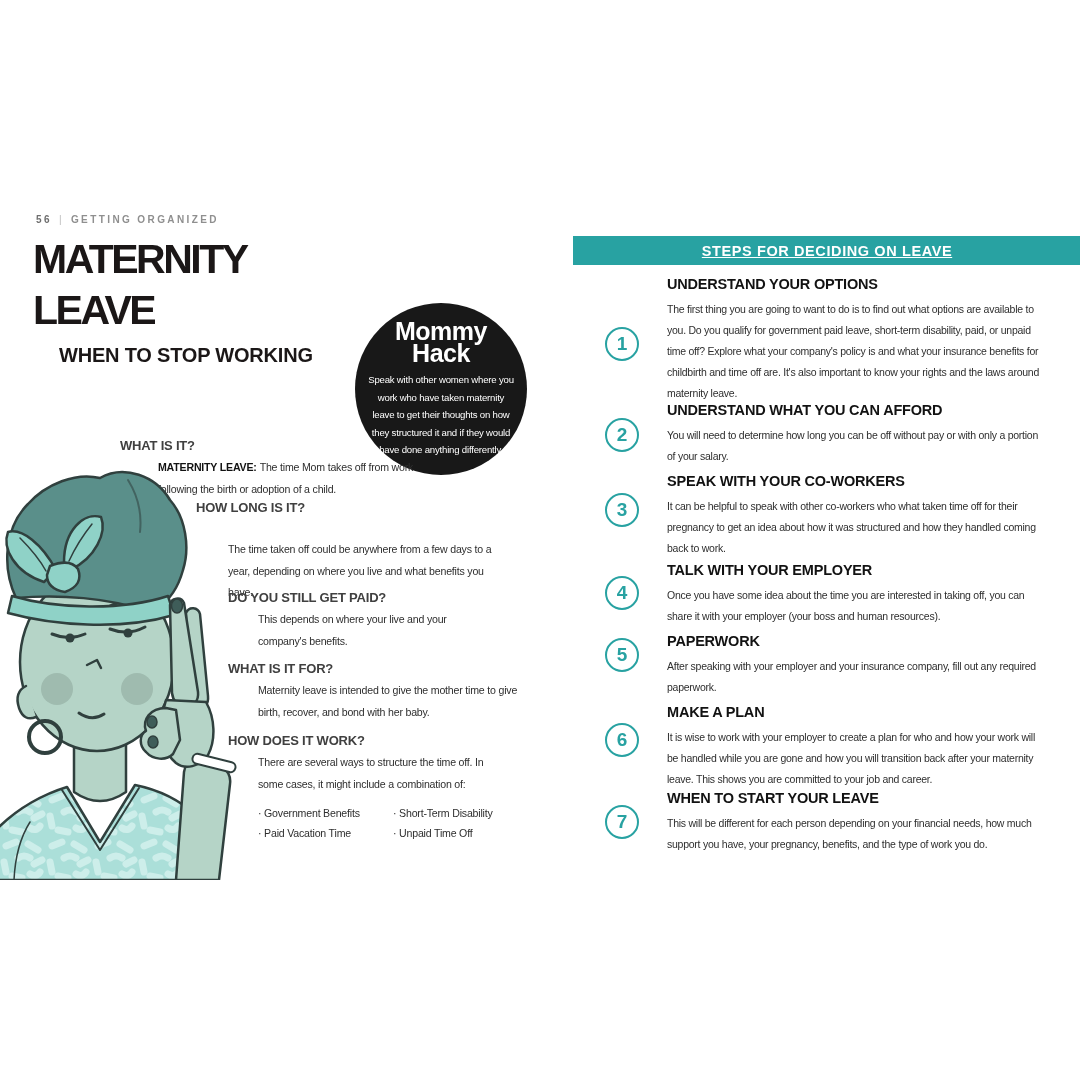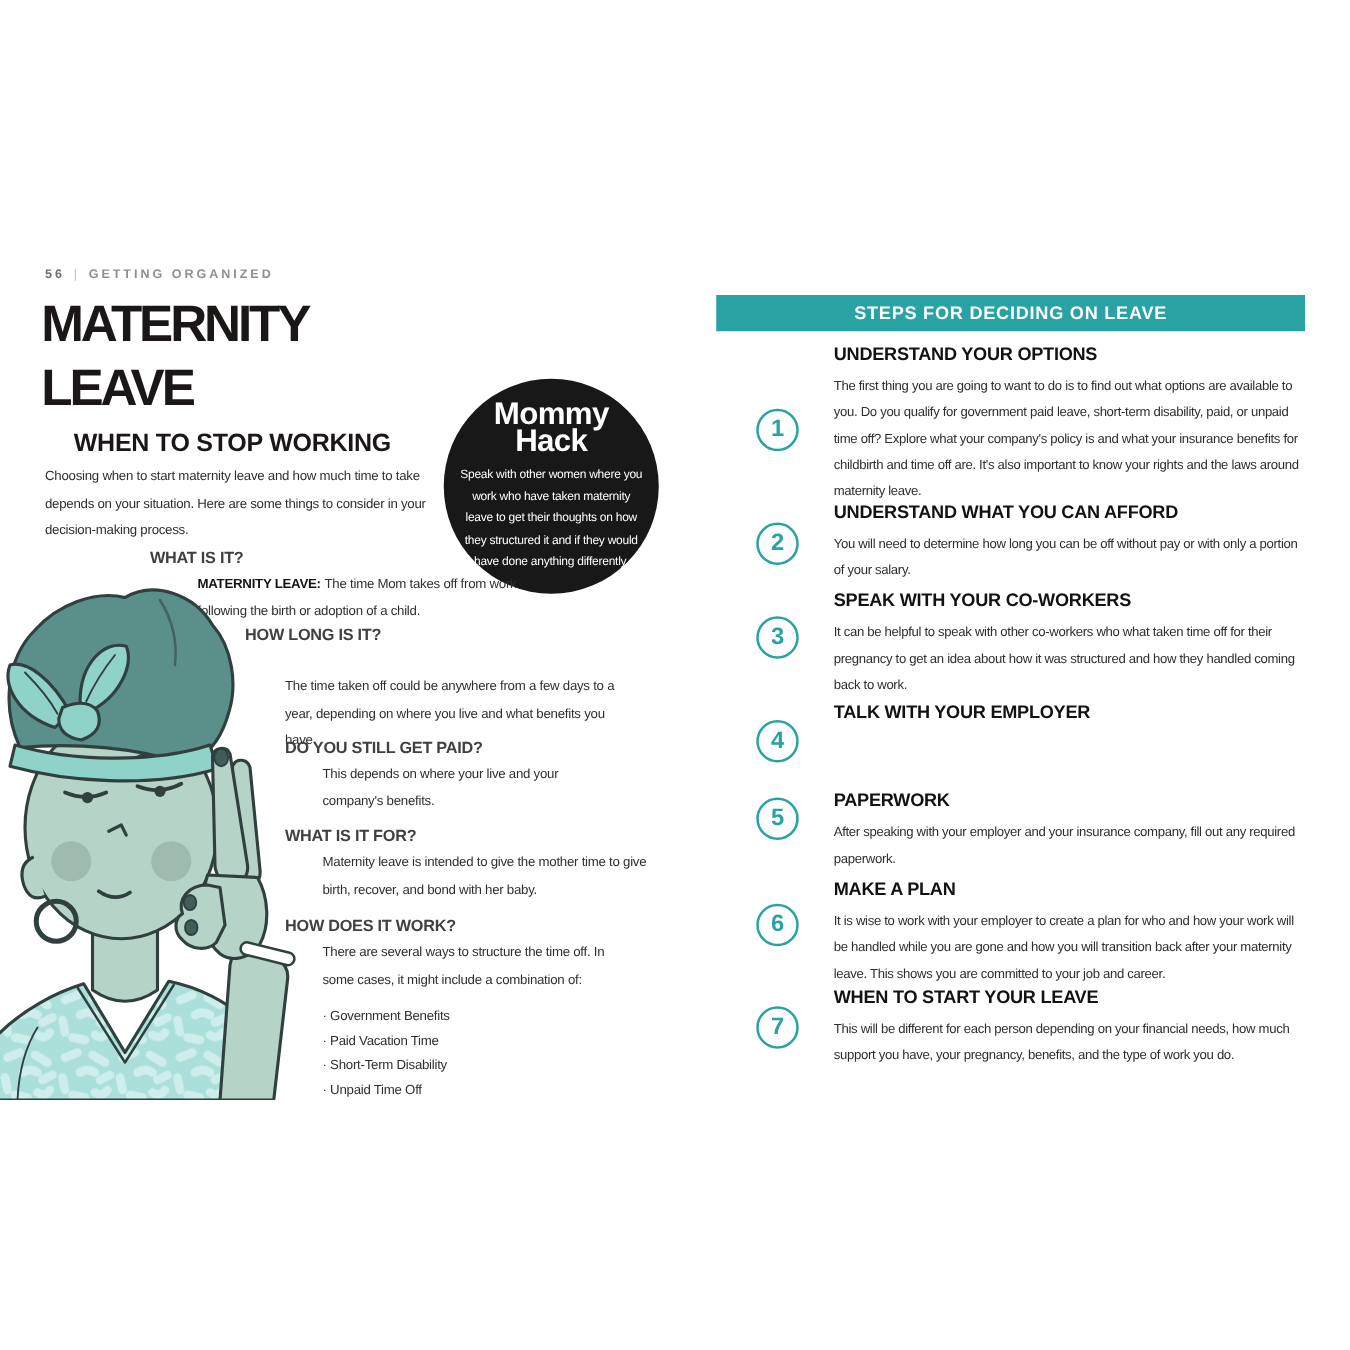--- a/index.html
+++ b/index.html
@@ -33,24 +33,24 @@
   .qa h3 { font-size:13px; font-weight:bold; letter-spacing:-0.2px; color:#404040; }
   .qa .qa-body { margin-top:4px; font-size:10.6px; line-height:21.5px; letter-spacing:-0.2px;
                  color:var(--color-body_text,#2e2e2e); }
   .qa .lead { font-weight:bold; color:#121212; margin-right:3px; }
   .qa-bullets { display:flex; margin-top:9px; font-size:10.6px; line-height:19.5px;
                 letter-spacing:-0.2px; color:var(--color-body_text,#2e2e2e); }
   .qa-bullets ul { list-style:none; }
   .qa-bullets ul:first-child { width:135px; }
   .qa-bullets li::before { content:"\00B7\00A0"; }
   
-  .banner { position:absolute; left:573px; top:236px; width:471px; height:29px;
+  .banner { position:absolute; left:573px; top:236px; width:508px; height:29px;
             background:var(--color-teal_accent,#28a2a2); color:var(--color-banner_text,#fff);
             display:flex; align-items:center; justify-content:center;
-            font-size:14.5px; font-weight:bold; letter-spacing:0.6px; }
+            font-size:14.5px; font-weight:bold; letter-spacing:0.6px;text-decoration:underline; }
   .step { position:absolute; left:573px; width:472px; }
   .step-num { position:absolute; left:32px; width:34px; height:34px; border-radius:50%;
               border:2px solid var(--color-teal_accent,#28a2a2); color:var(--color-teal_accent,#28a2a2);
               display:flex; align-items:center; justify-content:center;
               font-size:19px; font-weight:bold; }
   .step h3 { margin:0 0 7px 94px; font-size:14.5px; font-weight:bold; letter-spacing:-0.2px;
              color:#121212; }
   .step p { margin-left:94px; width:380px; font-size:10.5px; line-height:21px;
             letter-spacing:-0.25px; color:var(--color-body_text,#2e2e2e); }
   
@@ -71,21 +71,20 @@
 
   <div class="meta">
     <span class="pagenum">56</span><span class="divider">|</span><span class="section">GETTING ORGANIZED</span>
   </div>
 
   <h1 class="title">
     <span>MATERNITY</span>
     <span>LEAVE</span>
   </h1>
   <h2 class="subtitle">WHEN TO STOP WORKING</h2>
-  <p class="intro">Choosing when to start maternity leave and how much time to take depends on your situation. Here are some things to consider in your decision-making process.</p>
 
   <div class="hack-circle">
     <div class="hack-title">Mommy Hack</div>
     <div class="hack-body">Speak with other women where you work who have taken maternity leave to get their thoughts on how they structured it and if they would have done anything differently.</div>
   </div>
 
   <section class="qa" style="left:120px; top:438px;">
     <h3>WHAT IS IT?</h3>
     <p class="qa-body" style="margin-left:38px; width:262px;"><span class="lead">MATERNITY LEAVE:</span><span>The time Mom takes off from work following the birth or adoption of a child.</span></p>
   </section>
@@ -101,21 +100,21 @@
   </section>
 
   <section class="qa" style="left:228px; top:661px;">
     <h3>WHAT IS IT FOR?</h3>
     <p class="qa-body" style="margin-left:30px; width:275px;">Maternity leave is intended to give the mother time to give birth, recover, and bond with her baby.</p>
   </section>
 
   <section class="qa" style="left:228px; top:733px;">
     <h3>HOW DOES IT WORK?</h3>
     <p class="qa-body" style="margin-left:30px; width:250px;">There are several ways to structure the time off. In some cases, it might include a combination of:</p>
-    <div class="qa-bullets" style="margin-left:30px;flex-direction:column;">
+    <div class="qa-bullets" style="margin-left:30px;">
       <ul>
         <li>Government Benefits</li>
         <li>Paid Vacation Time</li>
       </ul>
       <ul>
         <li>Short-Term Disability</li>
         <li>Unpaid Time Off</li>
       </ul>
     </div>
   </section>
@@ -197,20 +196,21 @@
       </div>
     <h3>SPEAK WITH YOUR CO-WORKERS</h3>
     <p>It can be helpful to speak with other co-workers who what taken time off for their pregnancy to get an idea about how it was structured and how they handled coming back to work.</p>
   </section>
 
   <section class="step" style="top:562px;">
     <div class="step-num" style="top:14px;">
         <span>4</span>
       </div>
     <h3>TALK WITH YOUR EMPLOYER</h3>
+    <p>Once you have some idea about the time you are interested in taking off, you can share it with your employer (your boss and human resources).</p>
   </section>
 
   <section class="step" style="top:633px;">
     <div class="step-num" style="top:5px;">
         <span>5</span>
       </div>
     <h3>PAPERWORK</h3>
     <p>After speaking with your employer and your insurance company, fill out any required paperwork.</p>
   </section>
 

